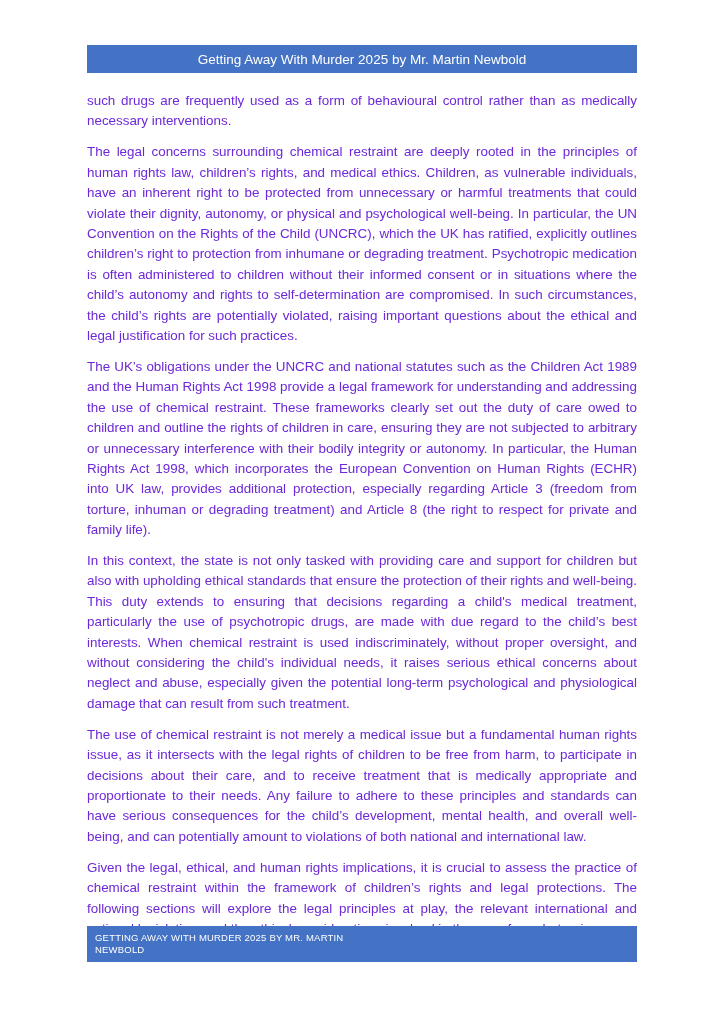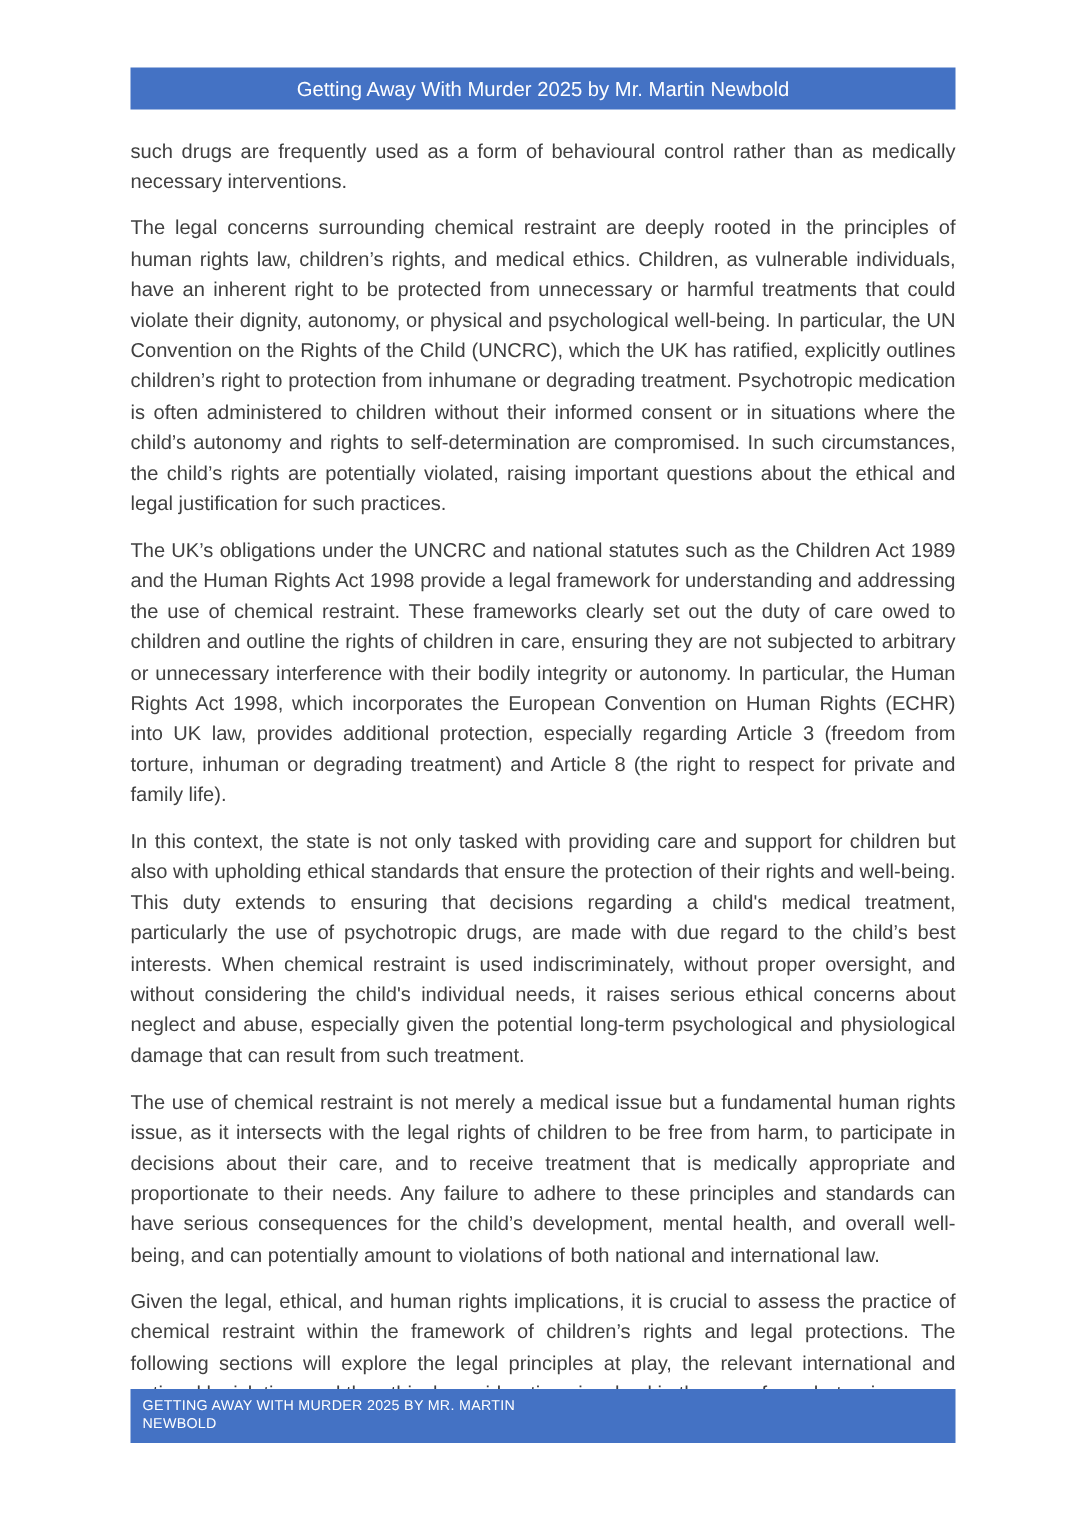--- a/index.html
+++ b/index.html
@@ -6,21 +6,21 @@
   body { width: 724px; height: 1024px; position: relative; overflow: hidden; }
   .header-bar {
     position: absolute; left: 87px; top: 45px; width: 550px; height: 28px;
     background: #4472C4; color: #ffffff;
     display: flex; align-items: center; justify-content: center;
     font-family: "Liberation Sans", sans-serif; font-size: 13.5px;
   }
   .body-text {
     position: absolute; left: 87px; top: 91px; width: 550px;
     font-family: "Liberation Sans", sans-serif; font-size: 13.4px;
-    line-height: 20.4px; color: #404040; text-align: justify;
+    line-height: 20.4px; color: #6d28d9; text-align: justify;
   }
   .body-text p { margin: 0 0 10.5px 0; }
   .footer-bar {
     position: absolute; left: 87px; top: 926px; width: 550px; height: 36px;
     background: #4472C4; color: #ffffff;
     font-family: "Liberation Sans", sans-serif; font-size: 9.5px;
     display: flex; align-items: center; justify-content: space-between;
     box-sizing: border-box; padding: 0 8px;
   }
   .footer-left { width: 270px; line-height: 12px; letter-spacing: 0.2px; }

